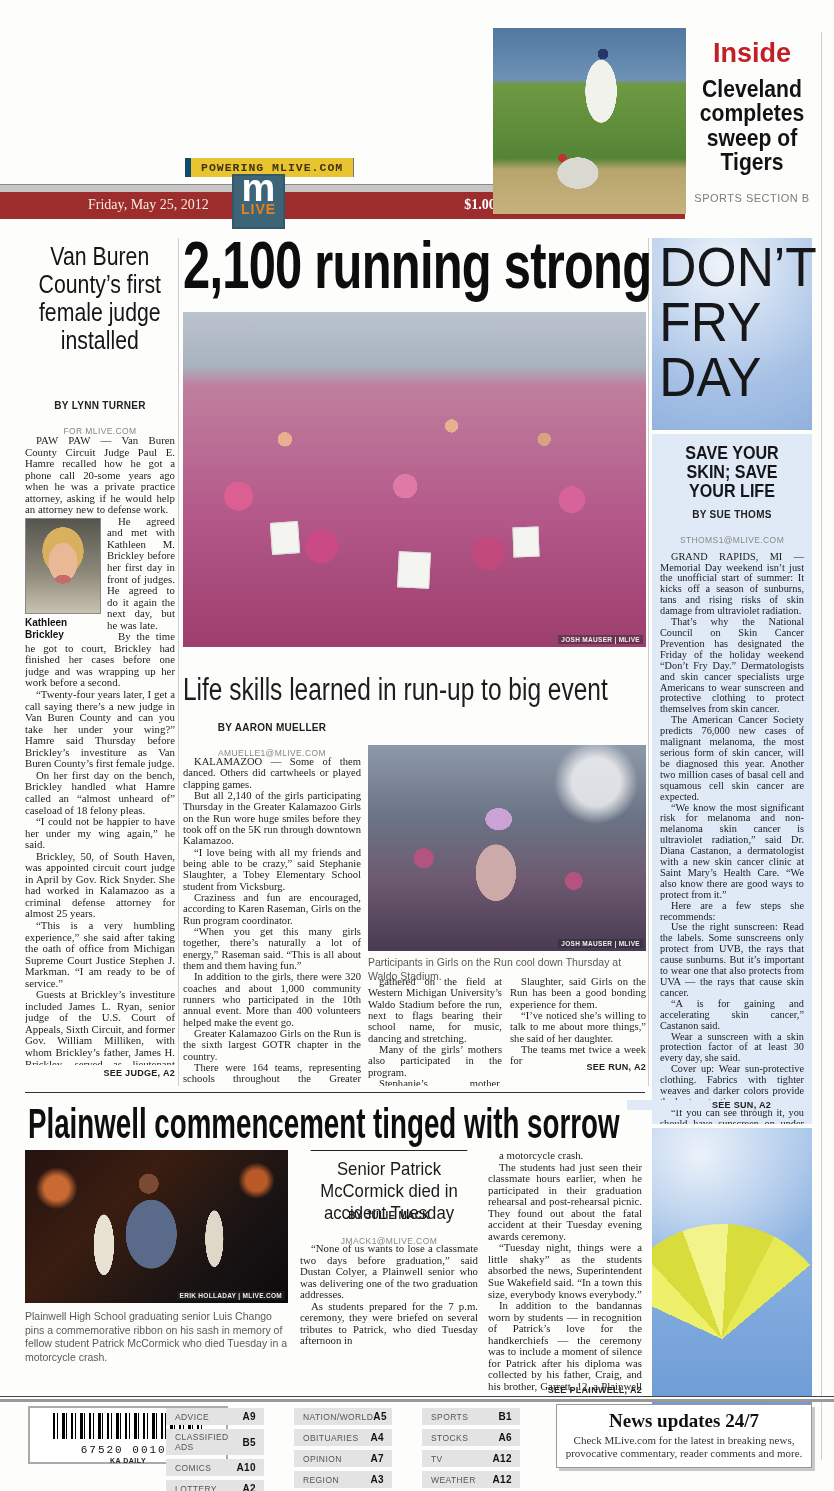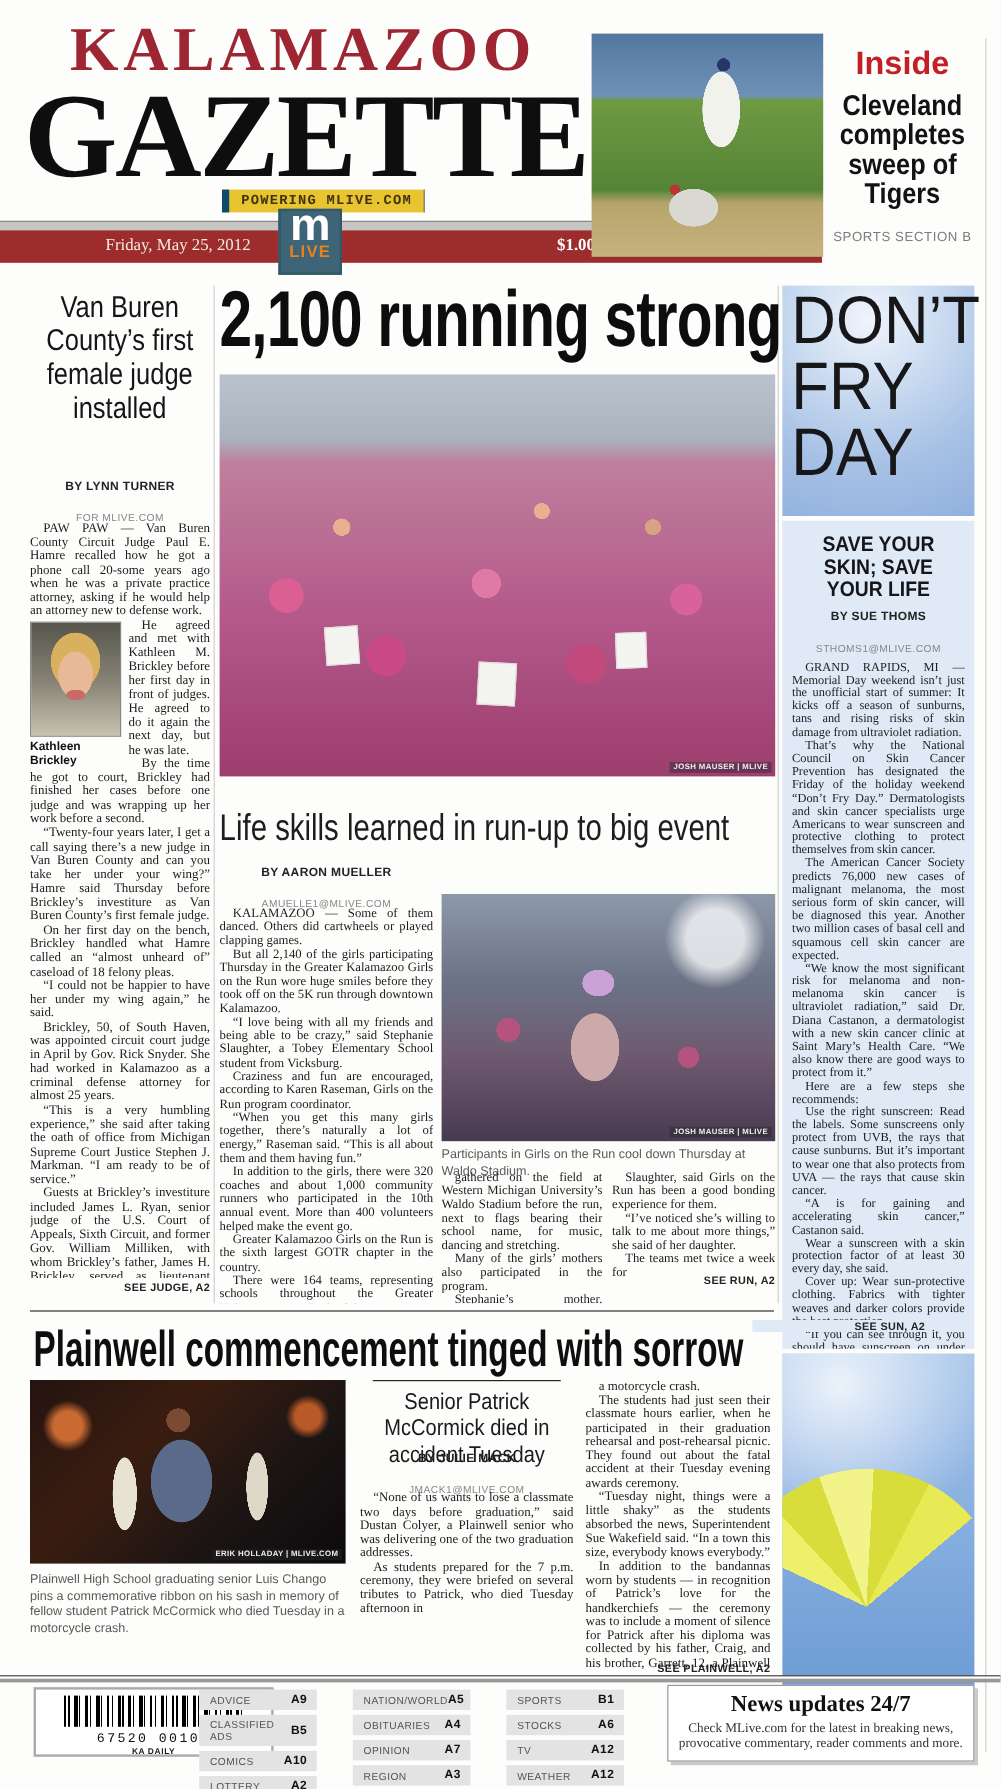--- a/index.html
+++ b/index.html
@@ -119,24 +119,20 @@
   .idx-page{font-weight:bold;font-size:10px;color:#111;}
   .news-box{position:absolute;left:556px;top:1404px;width:256px;height:64px;background:#fff;border:1px solid #999;box-shadow:3px 3px 0 #c9c9c9;box-sizing:border-box;text-align:center;padding-top:5px;}
   .news-title{font-family:"Liberation Serif",serif;font-weight:bold;font-size:19px;color:#111;}
   .news-text{font-family:"Liberation Serif",serif;font-size:11px;line-height:1.18;color:#333;margin-top:2px;padding:0 8px;}
 </style>
 </head>
 <body>
 
 <div class="page">
 
-  <div class="nameplate">
-    <div class="np1">KALAMAZOO</div>
-    <div class="np2">GAZETTE</div>
-  </div>
   <div class="powering">POWERING MLIVE.COM</div>
   <div class="gray-stripe"></div>
   <div class="red-bar">
     <span class="date-txt">Friday, May 25, 2012</span>
     <span class="price-txt">$1.00</span>
   </div>
   <div class="mlive">
     <span class="mlive-m">m</span>
     <span class="mlive-live">LIVE</span>
   </div>

